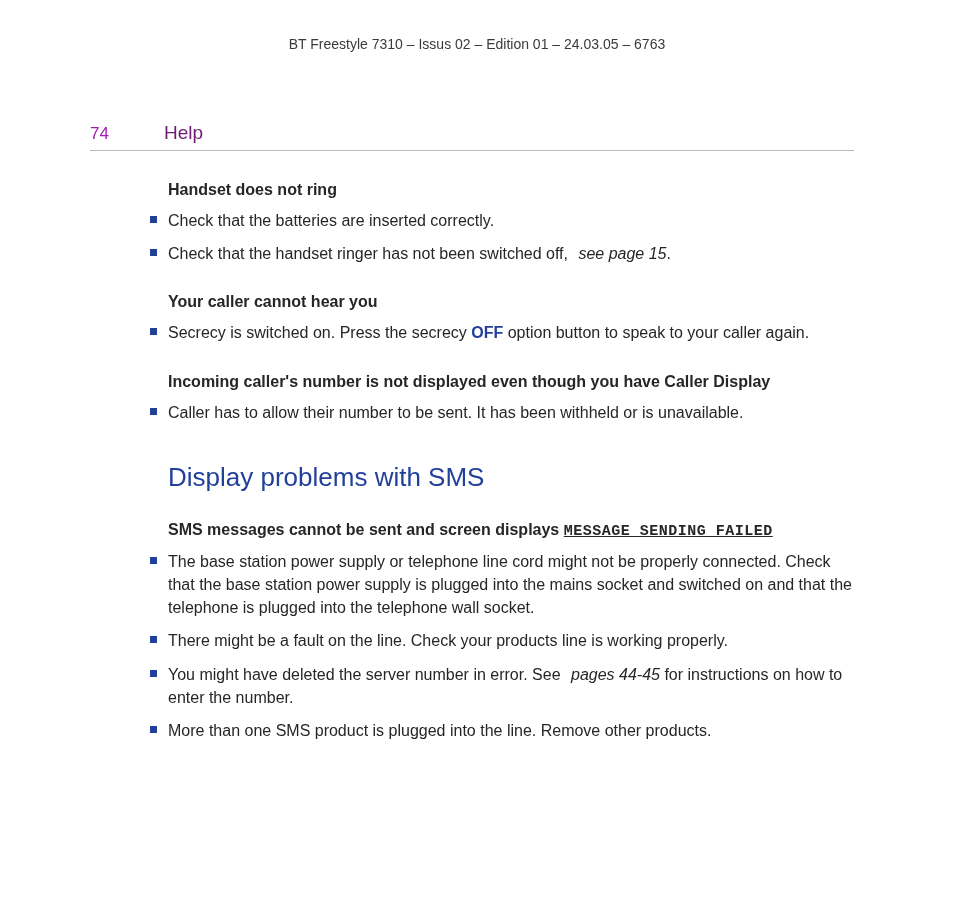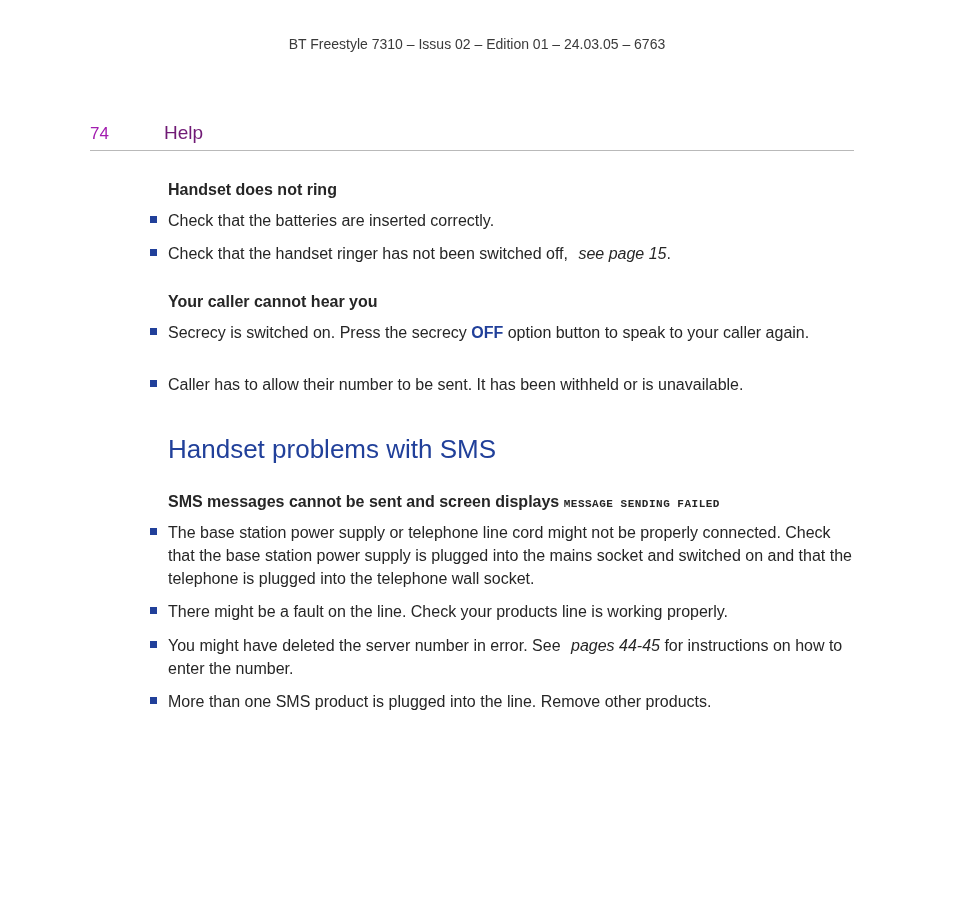--- a/index.html
+++ b/index.html
@@ -81,21 +81,22 @@
   .bold-blue { font-weight: 700; color: #21409a; margin-top: 28px; }
   .section-heading {
     color: #21409a;
     font-size: 26px;
     font-weight: 400;
     margin: 38px 0 28px 0;
   }
   .lcd {
     font-family: "Courier New", monospace;
     letter-spacing: 0.5px;
-    font-size: 11px;
+    font-size: 15px;
+    text-decoration: underline;
   }
 </style>
 </head>
 <body>
 
 <div class="page">
 
   <div class="doc-header">BT Freestyle 7310 – Issus 02 – Edition 01 – 24.03.05 – 6763</div>
 
   <div class="page-header-row">
@@ -113,25 +114,26 @@
       </li>
     </ul>
 
     <div class="sub-heading">Your caller cannot hear you</div>
     <ul class="bullets">
       <li>
         <span>Secrecy is switched on. Press the secrecy </span><span class="bold-blue">OFF</span><span> option button to speak to your caller again.</span>
       </li>
     </ul>
 
+    <div class="sub-heading">Incoming caller's number is not displayed even though you have Caller Display</div>
     <ul class="bullets">
       <li>Caller has to allow their number to be sent. It has been withheld or is unavailable.</li>
     </ul>
 
-    <div class="section-heading">Handset problems with SMS</div>
+    <div class="section-heading">Display problems with SMS</div>
 
     <div class="sub-heading">
       <span>SMS messages cannot be sent and screen displays </span><span class="lcd">MESSAGE SENDING FAILED</span>
     </div>
     <ul class="bullets">
       <li>The base station power supply or telephone line cord might not be properly connected. Check that the base station power supply is plugged into the mains socket and switched on and that the telephone is plugged into the telephone wall socket.</li>
       <li>There might be a fault on the line. Check your products line is working properly.</li>
       <li>
         <span>You might have deleted the server number in error. See </span><span class="ital">pages 44-45</span><span> for instructions on how to enter the number.</span>
       </li>

